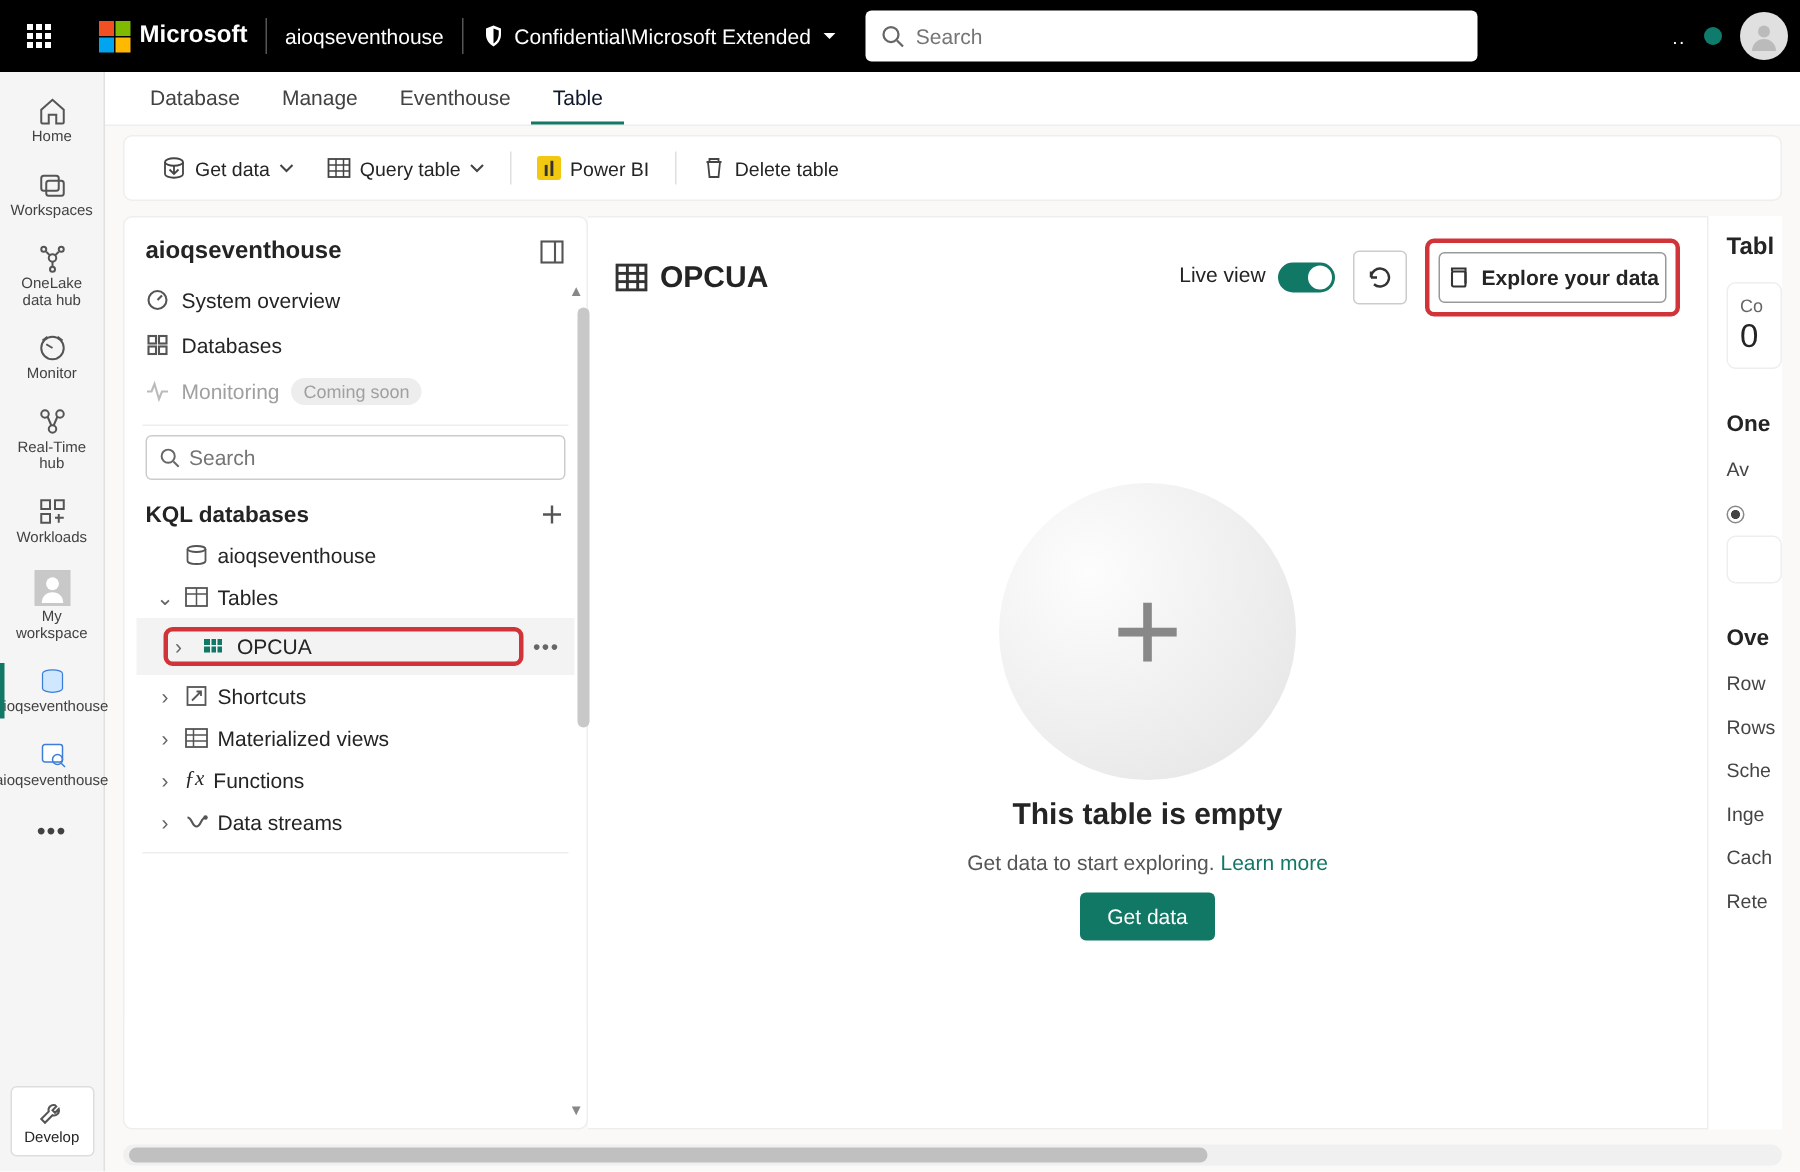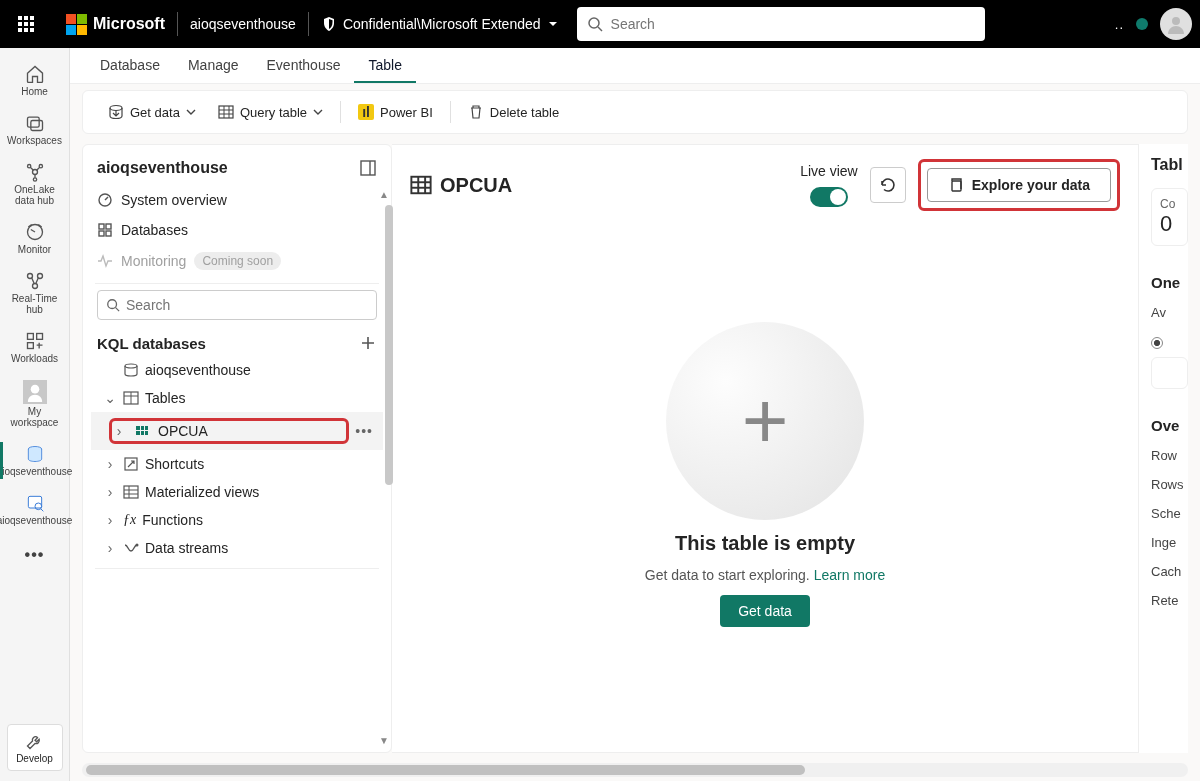--- a/index.html
+++ b/index.html
@@ -106,25 +106,25 @@
     .highlight-red { border: 3px solid #d13438; border-radius: 6px; padding: 2px 0 !important; }
     .opcua-row { display:flex; align-items:center; gap:8px; padding: 4px 8px 4px 16px; width: 100%; justify-content: space-between;}
     .opcua-left { display:flex; align-items:center; gap:8px; }
     .more-dots { color: #666; letter-spacing: 1px; padding-right: 6px; }
 
     
     .center-panel { flex: 1; background: #fff; border-top: 1px solid #eee; border-bottom: 1px solid #eee; padding: 14px 18px; display: flex; flex-direction: column; min-width: 0; }
     .center-header { display: flex; align-items: center; justify-content: space-between; }
     .center-title { display: flex; align-items: center; gap: 8px; font-size: 20px; font-weight: 600; }
     .center-controls { display: flex; align-items: center; gap: 12px; }
-    .live-view { display: flex; align-items: center; gap: 8px; font-size: 14px; flex-direction: column; }
+    .live-view { display: flex; gap: 8px; font-size: 14px; }
     .toggle { width: 38px; height: 20px; background: #117865; border-radius: 10px; position: relative; }
     .toggle::after { content: ''; position: absolute; right: 2px; top: 2px; width: 16px; height: 16px; background: #fff; border-radius: 50%; }
     .icon-btn { width: 36px; height: 36px; border: 1px solid #ccc; border-radius: 4px; display:flex;align-items:center;justify-content:center; cursor:pointer;}
-    .explore-btn { border: 1px solid #999; border-radius: 4px; padding: 8px 20px; display:flex;align-items:center;gap:8px; font-size: 14px; font-weight: 600; cursor:pointer;}
+    .explore-btn { border: 1px solid #999; border-radius: 4px; padding: 8px 4px; display:flex;align-items:center;gap:8px; font-size: 14px; font-weight: 600; cursor:pointer;}
     .explore-highlight { border: 3px solid #d13438; border-radius: 6px; padding: 6px; }
     .empty-state { flex:1; display:flex; flex-direction:column; align-items:center; justify-content:center; gap: 12px; }
     .empty-circle { width: 198px; height: 198px; border-radius: 50%; background: radial-gradient(circle at 30% 30%, #fdfdfd 0%, #e8e8e8 80%); display:flex;align-items:center;justify-content:center; }
     .empty-plus { font-size: 80px; color: #888; font-weight: 300; line-height: 1; }
     .empty-title { font-size: 20px; font-weight: 600; }
     .empty-sub { font-size: 14px; color: #555; }
     .empty-sub a { color: #117865; text-decoration: none; }
     .btn-getdata { background: #117865; color: #fff; padding: 8px 18px; border-radius: 4px; border:none; font-size:14px; cursor:pointer; }
 
     

